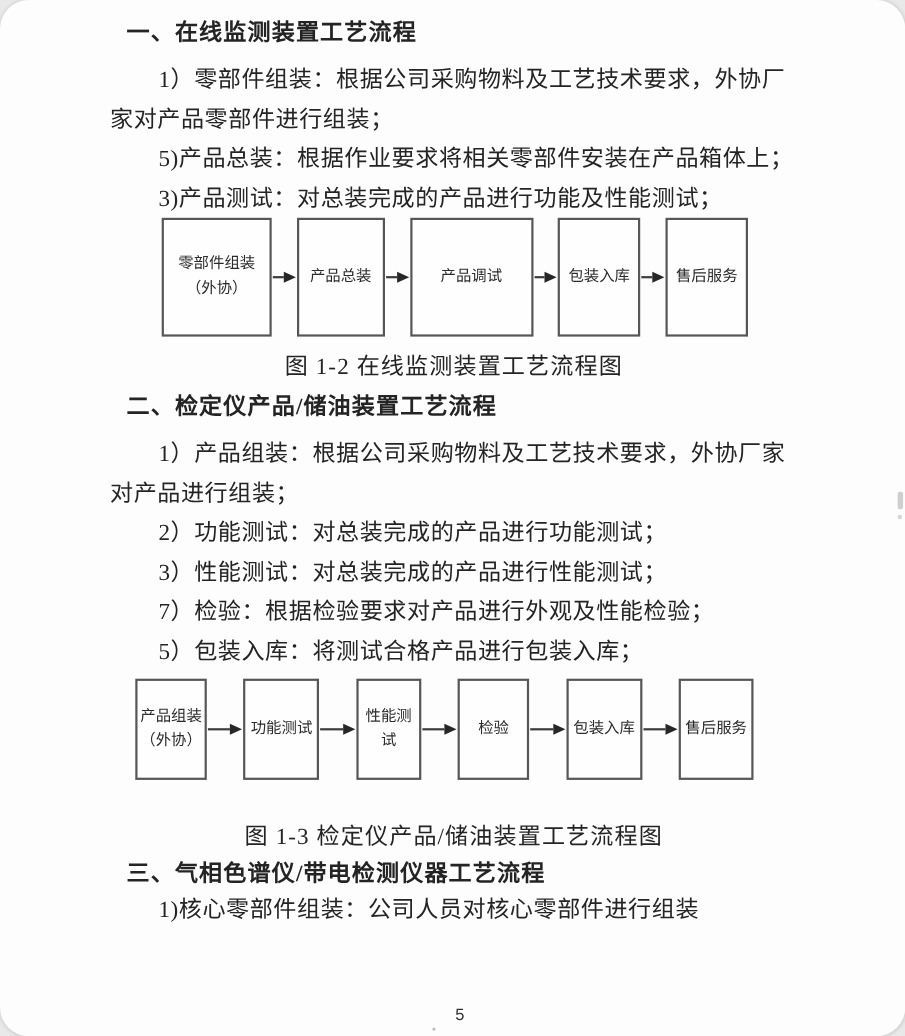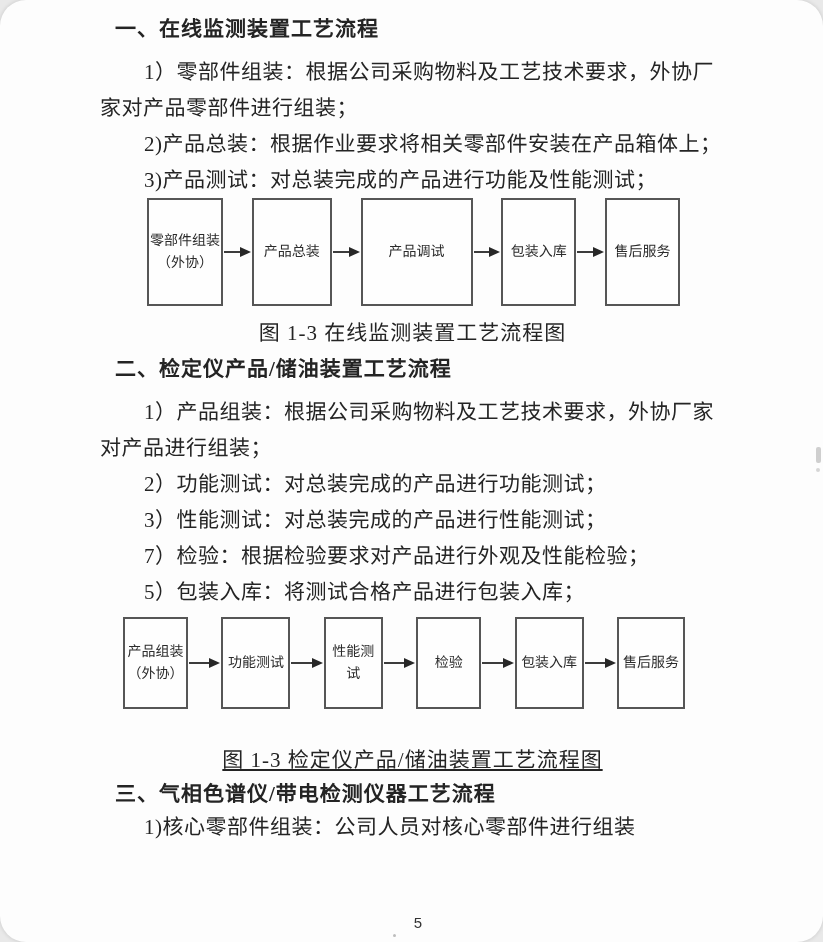--- a/index.html
+++ b/index.html
@@ -38,21 +38,21 @@
 
   .node {
     border:2px solid #565656;
     background:#fefefe;
     display:flex; align-items:center; justify-content:center;
     text-align:center;
     font-size:14px; line-height:22px;
     white-space:pre-line;
     color:#2b2b2b;
   }
-  .fc1 > .node:nth-child(1){ width:76px; }
+  .fc1 > .node:nth-child(1){ width:100px; }
   .fc1 > .node:nth-child(3){ width:80px; }
   .fc1 > .node:nth-child(5){ width:112px; }
   .fc1 > .node:nth-child(7){ width:75px; }
   .fc1 > .node:nth-child(9){ width:75px; }
 
   .fc2 > .node:nth-child(1){ width:65px; }
   .fc2 > .node:nth-child(3){ width:69px; }
   .fc2 > .node:nth-child(5){ width:59px; }
   .fc2 > .node:nth-child(7){ width:65px; }
   .fc2 > .node:nth-child(9){ width:69px; }
@@ -67,21 +67,21 @@
     border-bottom:5px solid transparent;
   }
 
   .caption {
     text-align:center;
     font-size:21px;
     line-height:30px;
     letter-spacing:1px;
   }
   .caption.c1 { margin-top:12px; }
-  .caption.c2 { margin-top:36px;text-decoration:underline; }
+  .caption.c2 { margin-top:36px; }
 
   .h2-2 { margin-top:6px; }
   .h2-3 { margin-top:4px; }
 
   .page-number {
     position:absolute;
     top:914px; left:398px; width:40px;
     text-align:center;
     font-size:15px;
     color:#333;
@@ -95,36 +95,36 @@
 </style>
 </head>
 <body>
 
 <div class="page">
   <div class="content">
 
     <div>
       <div class="sec-heading">一、在线监测装置工艺流程</div>
       <p class="step first">1）零部件组装：根据公司采购物料及工艺技术要求，外协厂家对产品零部件进行组装；</p>
-      <p class="step">2)产品总装：根据作业要求将相关零部件安装在产品箱体上；</p>
+      <p class="step">5)产品总装：根据作业要求将相关零部件安装在产品箱体上；</p>
       <p class="step">3)产品测试：对总装完成的产品进行功能及性能测试；</p>
 
       <div class="flowchart fc1">
         <div class="node">零部件组装
 （外协）</div>
         <div class="arrow"></div>
         <div class="node">产品总装</div>
         <div class="arrow"></div>
         <div class="node">产品调试</div>
         <div class="arrow"></div>
         <div class="node">包装入库</div>
         <div class="arrow"></div>
         <div class="node">售后服务</div>
       </div>
-      <p class="caption c1">图 1-3 在线监测装置工艺流程图</p>
+      <p class="caption c1">图 1-2 在线监测装置工艺流程图</p>
     </div>
 
     <div>
       <div class="sec-heading h2-2">二、检定仪产品/储油装置工艺流程</div>
       <p class="step first">1）产品组装：根据公司采购物料及工艺技术要求，外协厂家对产品进行组装；</p>
       <p class="step">2）功能测试：对总装完成的产品进行功能测试；</p>
       <p class="step">3）性能测试：对总装完成的产品进行性能测试；</p>
       <p class="step">7）检验：根据检验要求对产品进行外观及性能检验；</p>
       <p class="step">5）包装入库：将测试合格产品进行包装入库；</p>
 

